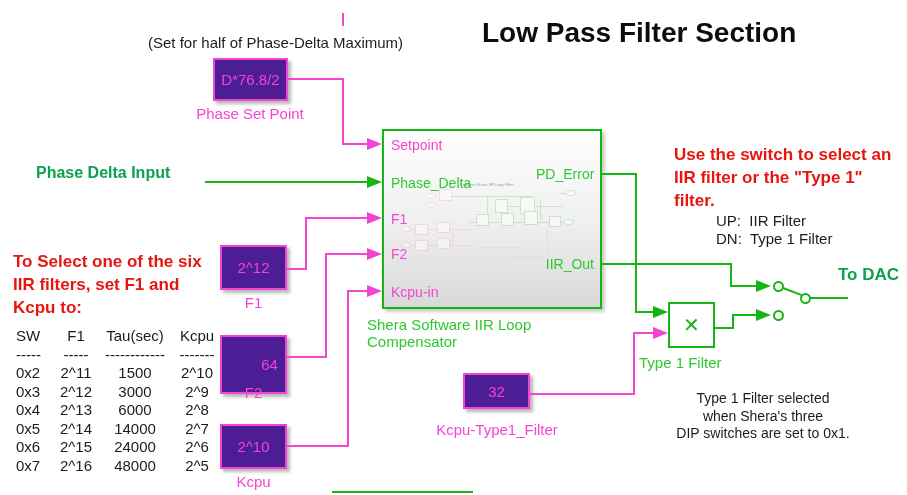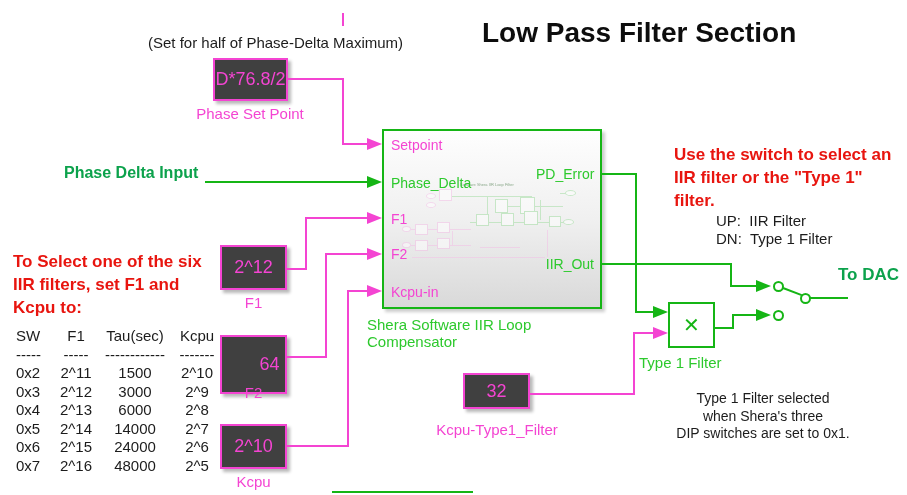--- a/index.html
+++ b/index.html
@@ -14,22 +14,22 @@
   body{font-family:"Liberation Sans",sans-serif;}
   #canvas{position:relative;width:907px;height:495px;background:#fff;overflow:hidden;}
   .abs{position:absolute;}
   .wh{position:absolute;height:2px;}
   .wv{position:absolute;width:2px;}
   .wg{background:var(--grn);}
   .wm{background:var(--mag);}
   .ar{position:absolute;width:0;height:0;border-top:6px solid transparent;border-bottom:6px solid transparent;}
   .arg{border-left:15px solid var(--grn);}
   .arm{border-left:15px solid var(--mag);}
-  .blockm{position:absolute;box-sizing:border-box;border:2px solid var(--mag);background:#404040;
-          box-shadow:3px 3px 3px rgba(0,0,0,.28);color:var(--mag);font-size:18px;
+  .blockm{position:absolute;box-sizing:border-box;border:2px solid var(--mag);background:#4c1d95;
+          box-shadow:3px 3px 3px rgba(0,0,0,.28);color:var(--mag);font-size:15px;
           display:flex;align-items:center;justify-content:center;text-align:center;}
   .lblm{position:absolute;color:var(--mag);font-size:15px;text-align:center;}
   .lblg{position:absolute;color:var(--lgrn);font-size:15px;text-align:left;}
   .port{position:absolute;font-size:14px;white-space:nowrap;}
   .pm{color:var(--mag);} .pg{color:var(--lgrn);}
   .circ{position:absolute;width:11px;height:11px;border:2px solid var(--grn);border-radius:50%;
         background:#fff;box-sizing:border-box;}
   .note-red{position:absolute;color:var(--red);font-weight:700;font-size:17px;line-height:23px;white-space:nowrap;}
   .note-blk{position:absolute;color:var(--blk);font-size:15px;line-height:18px;white-space:pre;}
   .thumb{position:absolute;left:398px;top:186px;width:200px;height:76px;opacity:.5;}
@@ -56,21 +56,21 @@
   <div class="blockm" style="left:213px;top:58px;width:75px;height:43px;">
     <span>D*76.8/2</span>
   </div>
   <div class="lblm" style="left:193px;top:105px;width:114px;">Phase Set Point</div>
 
   <div class="wh wm" style="left:288px;top:78px;width:56px;"></div>
   <div class="wv wm" style="left:342px;top:78px;height:67px;"></div>
   <div class="wh wm" style="left:342px;top:143px;width:26px;"></div>
   <div class="ar arm" style="left:367px;top:138px;"></div>
 
-  <div class="abs" style="left:64px;top:164px;font-size:16px;font-weight:700;color:var(--tgrn);white-space:nowrap;">Phase Delta Input</div>
+  <div class="abs" style="left:36px;top:164px;font-size:16px;font-weight:700;color:var(--tgrn);white-space:nowrap;">Phase Delta Input</div>
   <div class="wh wg" style="left:205px;top:181px;width:163px;"></div>
   <div class="ar arg" style="left:367px;top:176px;"></div>
 
   <div class="note-red" style="left:13px;top:250px;">
     <div>To Select one of the six</div>
     <div>IIR filters, set F1 and</div>
     <div>Kcpu to:</div>
   </div>
 
   <div class="ftable">

